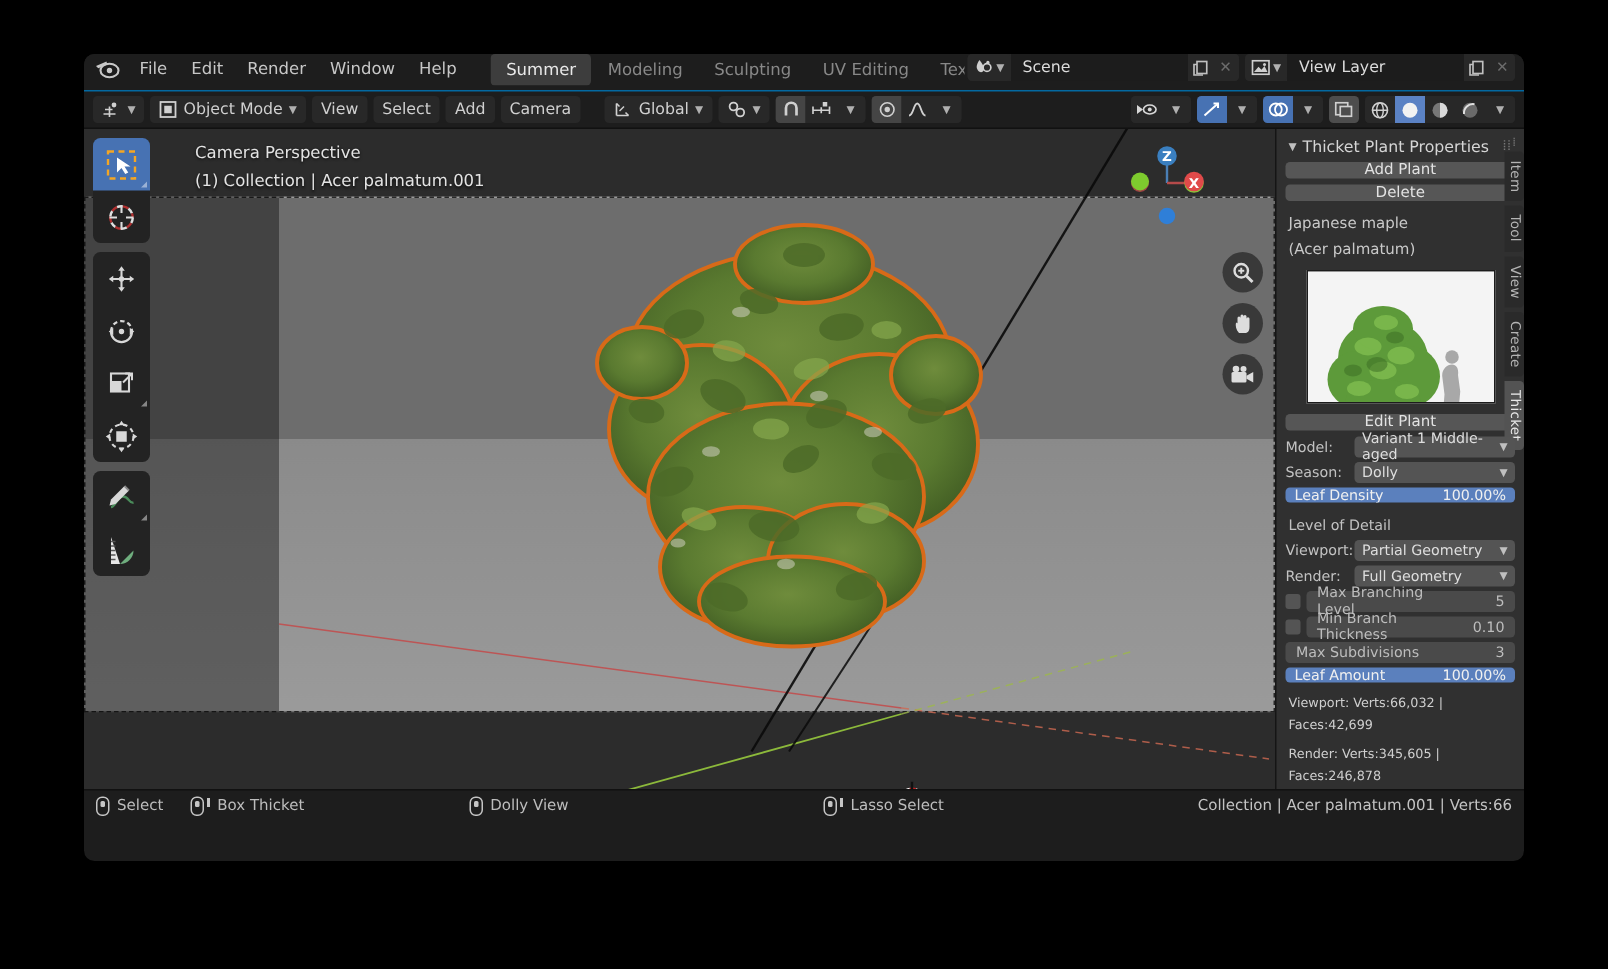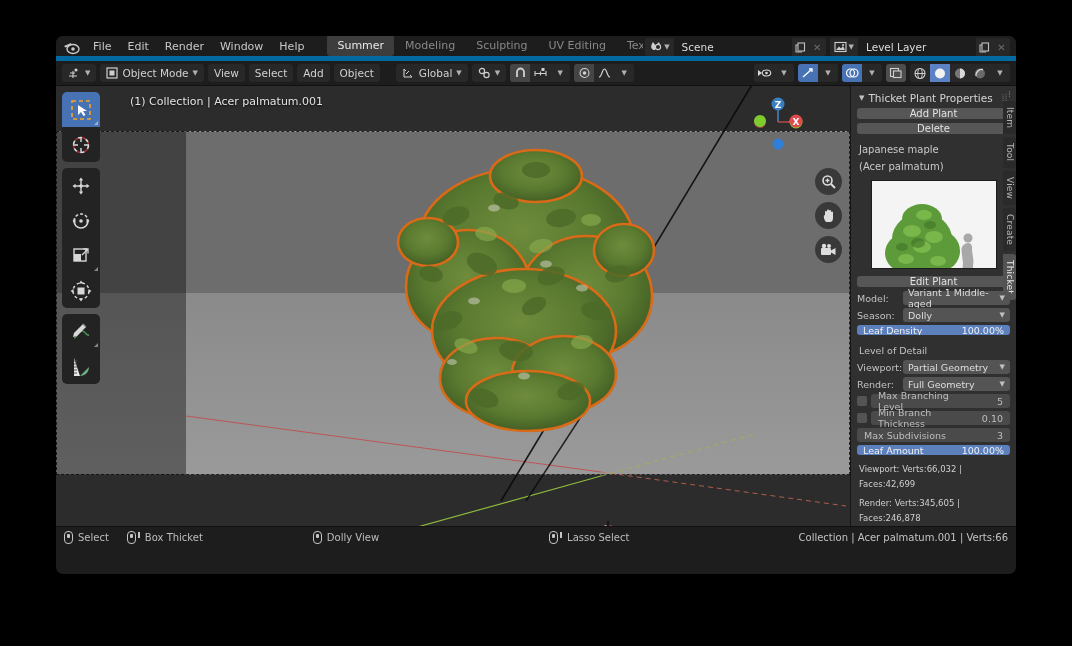--- a/index.html
+++ b/index.html
@@ -47,24 +47,24 @@
   }
   .blend-icon::before {
     content: ""; position: absolute; right: 1px; top: 1px;
     width: 4px; height: 4px; background:#e8e8e8;
     border-top: 1px solid #999;
   }
   
   #topbar {
     height: 25px;
     background: #1d1d1d;
-    display: flex; align-items: flex-end;
+    display: flex; align-items: flex-start;
     padding: 0 6px;
     gap: 2px;
-    border-bottom: 5px solid #0369a1;
+    border-bottom: 1px solid #0369a1;
     position: relative;
   }
   .blender-logo {
     width: 20px; height: 18px; margin-right: 4px;
     display: flex; align-items: center; justify-content: center;
     color: #c8c8c8;
   }
   .menu-item {
     font-size: 11px; color: #c7c7c7;
     padding: 3px 7px; border-radius: 3px; white-space: nowrap;
@@ -294,21 +294,21 @@
 
       <div class="id-block">
         <div class="id-icon-btn">
           <svg width="13" height="12" viewBox="0 0 13 12">
             <rect x="1" y="1.5" width="11" height="9" fill="none" stroke="#cfcfcf" stroke-width="1.1"></rect>
             <path d="M2 9 L5 5.5 L7 7.5 L9 5 L11 9Z" fill="#cfcfcf"></path>
             <circle cx="9" cy="4" r="1" fill="#cfcfcf"></circle>
           </svg>
           <span class="chev">▼</span>
         </div>
-        <div class="id-name">Level Layer</div>
+        <div class="id-name">View Layer</div>
         <div class="id-btn">
           <svg width="11" height="11" viewBox="0 0 11 11">
             <rect x="3" y="1" width="6.5" height="8" fill="none" stroke="#c0c0c0" stroke-width="1.1"></rect>
             <path d="M3 3 L1 3 L1 10 L7 10" fill="none" stroke="#c0c0c0" stroke-width="1.1"></path>
           </svg>
         </div>
         <div class="id-btn x">✕</div>
       </div>
     </div>
   </div>
@@ -326,21 +326,21 @@
       <svg width="12" height="12" viewBox="0 0 12 12">
         <rect x="1" y="1" width="10" height="10" fill="none" stroke="#d0d0d0" stroke-width="1.2"></rect>
         <rect x="3.5" y="3.5" width="5" height="5" fill="#d0d0d0"></rect>
       </svg>
       <span>Object Mode</span>
       <span class="chev">▼</span>
     </div>
     <div class="hbtn">View</div>
     <div class="hbtn">Select</div>
     <div class="hbtn">Add</div>
-    <div class="hbtn">Object</div>
+    <div class="hbtn">Camera</div>
     <div class="gap"></div>
     <div class="hbtn">
       <svg width="13" height="12" viewBox="0 0 13 12">
         <path d="M2 10 L2 2 M2 10 L10 10" stroke="#d0d0d0" stroke-width="1.1" fill="none"></path>
         <path d="M2 2 L4 4 M8 8 L10 10" stroke="#d0d0d0" stroke-width="1"></path>
         <path d="M4 7 L7 4" stroke="#d0d0d0" stroke-width="1"></path>
       </svg>
       <span>Global</span>
       <span class="chev">▼</span>
     </div>
@@ -541,20 +541,21 @@
       <div id="cursor3d">
         <svg width="26" height="26" viewBox="0 0 26 26">
           <circle cx="13" cy="13" r="8" fill="none" stroke="#ffffff" stroke-width="2" stroke-dasharray="4,4"></circle>
           <circle cx="13" cy="13" r="8" fill="none" stroke="#c02020" stroke-width="2" stroke-dasharray="4,4" stroke-dashoffset="4"></circle>
           <path d="M13 0 L13 7 M13 19 L13 26 M0 13 L7 13 M19 13 L26 13" stroke="#111" stroke-width="1.6"></path>
           <circle cx="13" cy="13" r="2.2" fill="#f0962e"></circle>
         </svg>
       </div>
 
       <div id="vp-text">
+        <div>Camera Perspective</div>
         <div>(1) Collection | Acer palmatum.001</div>
       </div>
 
       <div id="tool-col">
         <div class="tgroup">
           <div class="ticon active">
             <svg width="24" height="24" viewBox="0 0 24 24">
               <rect x="3" y="3" width="18" height="18" fill="none" stroke="#f5a623" stroke-width="1.6" stroke-dasharray="4,3"></rect>
               <path d="M9 7 L9 17 L12 14 L14.5 18 L16.5 17 L14 13 L18 13 Z" fill="#fff"></path>
             </svg>

